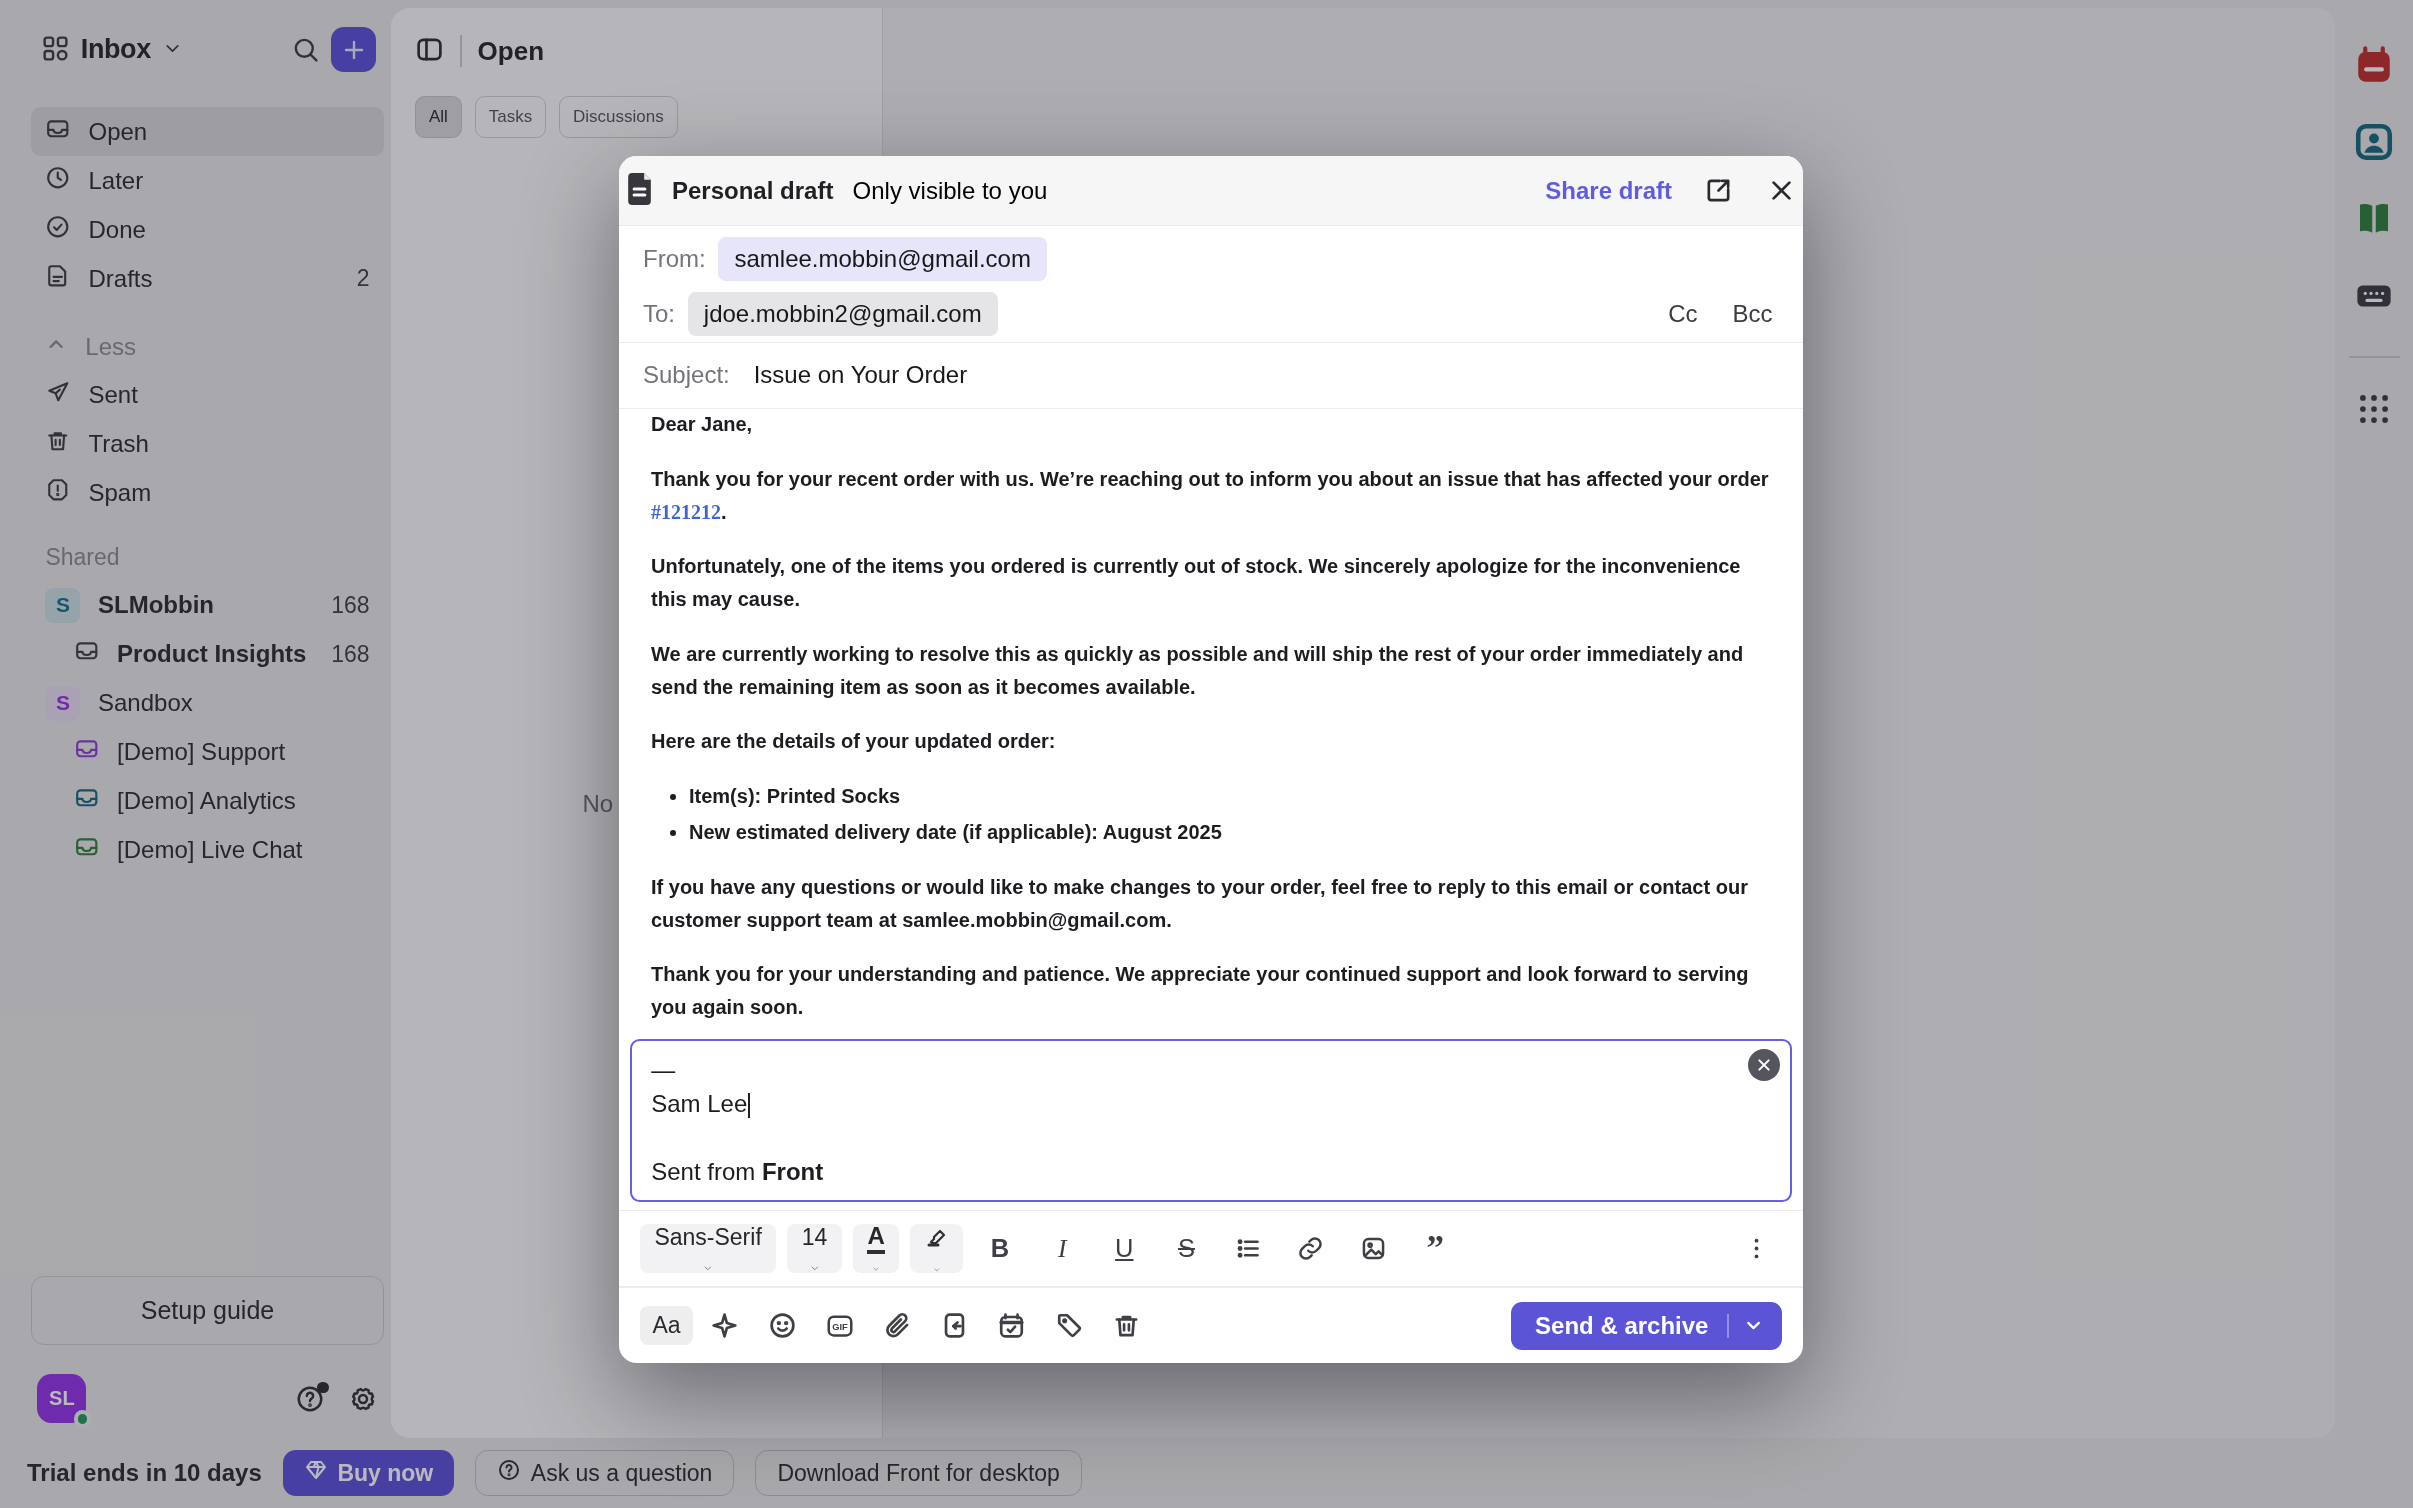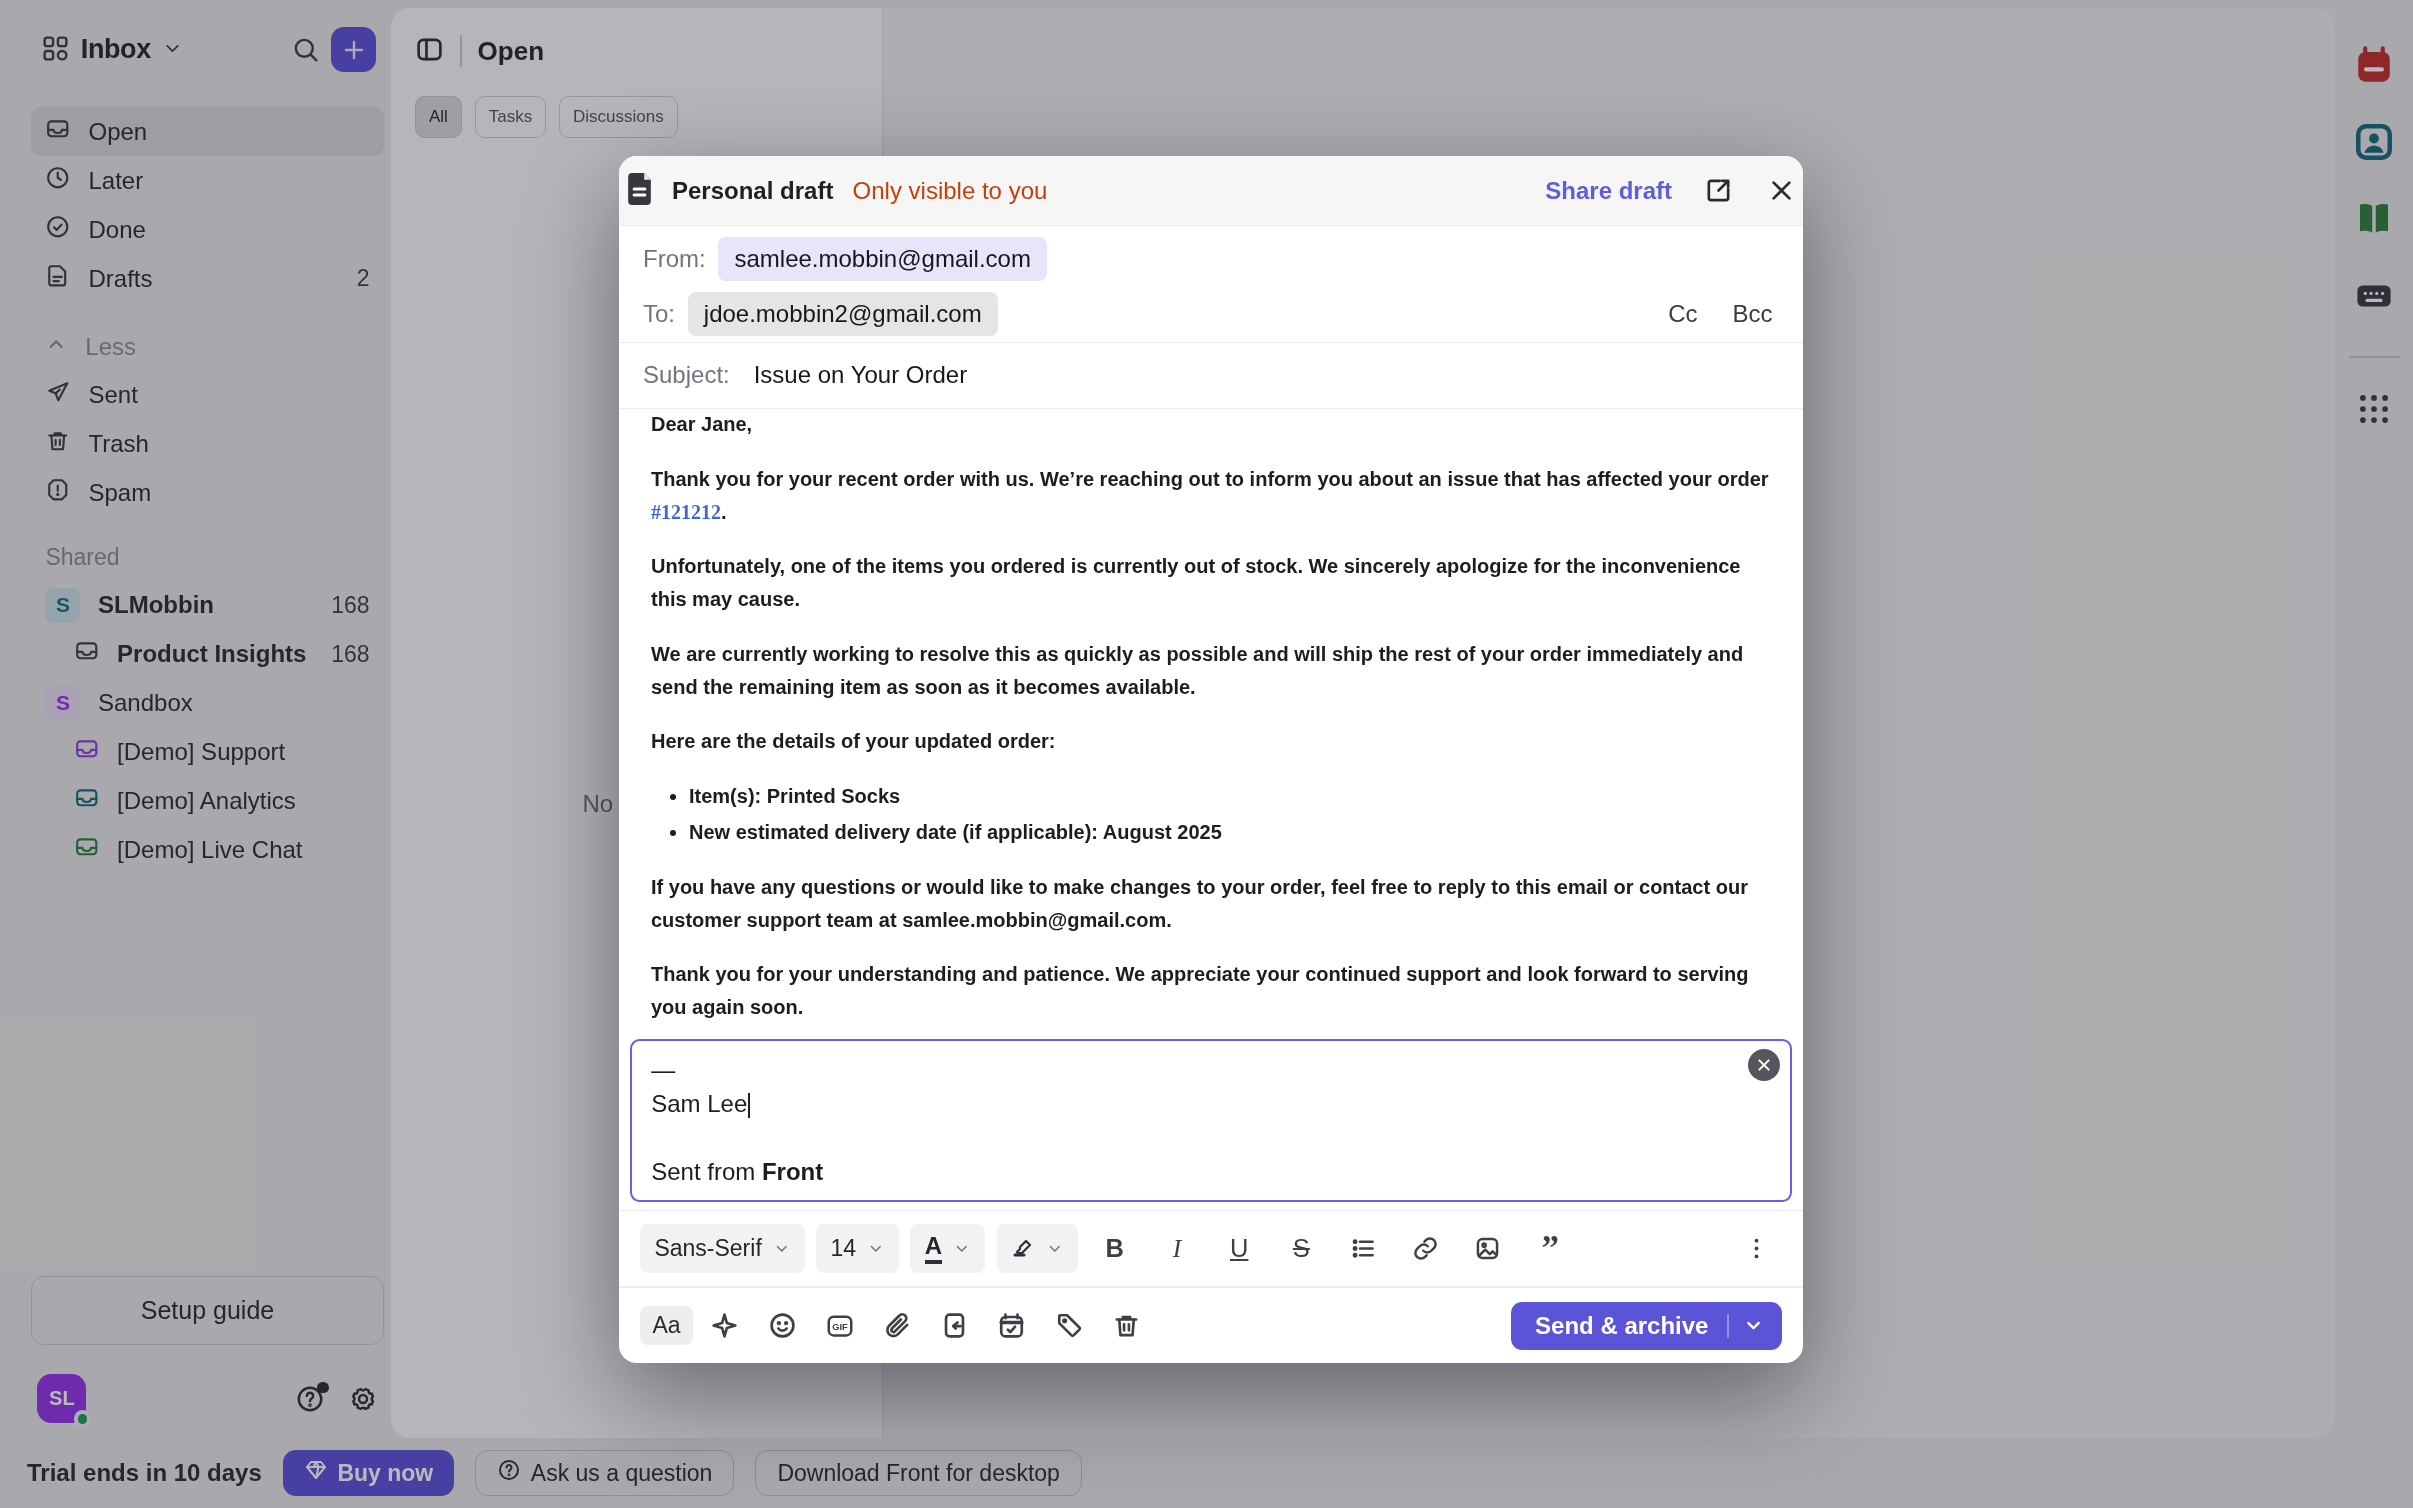--- a/index.html
+++ b/index.html
@@ -58,21 +58,21 @@
   .status-bar { position:absolute; left:0; right:0; bottom:0; height:70px; display:flex; align-items:center; padding:0 27px; gap:21px; }
   .trial-text { font-size:24px; font-weight:700; color:#2b2b31; }
   .buy-btn { height:46px; padding:16px 21px; border:none; border-radius:12.8px; background:#5b51d8; color:#fff; font-size:23px; font-weight:600; display:flex; align-items:center; gap:9.6px; font-family:inherit; cursor:pointer; }
   .bar-btn { height:46px; padding:0 21px; border:1.6px solid #bdbdc4; border-radius:12.8px; background:transparent; color:#2b2b31; font-size:23px; display:flex; align-items:center; gap:9.6px; font-family:inherit; cursor:pointer; }
 
   
   .scrim { position:absolute; inset:0; background:rgba(28,28,35,0.30); z-index:40; }
   .modal { position:absolute; left:619px; top:156px; width:1184px; height:1207px; background:#ffffff; border-radius:17.6px; z-index:50; box-shadow:0 32px 96px rgba(10,10,20,0.45); display:flex; flex-direction:column; overflow:hidden; }
   .m-header { height:70px; flex:0 0 70px; background:#f6f6f7; border-bottom:1.6px solid #eaeaec; display:flex; align-items:center; padding:0 8px; gap:16px; }
   .m-title { font-size:24px; font-weight:700; color:#1f1f24; }
-  .m-subtitle { font-size:24px; color:#c2410c; margin-left:3.2px;text-align:center; }
+  .m-subtitle { font-size:24px; color:#000000; margin-left:3.2px;text-align:center; }
   .m-share { margin-left:auto; background:none; border:none; color:#5f5ce0; font-size:24px; font-weight:600; font-family:inherit; cursor:pointer; }
   .m-row { display:flex; align-items:center; padding:0 24px; }
   .m-from { height:56px; margin-top:4.8px; }
   .m-to { height:56px; }
   .f-label { font-size:24px; color:#74747d; margin-right:12.8px; }
   .pill { font-size:24px; color:#18181b; padding:8px 16px; border-radius:8px; }
   .pill-indigo { background:#e6e5fa; }
   .pill-gray { background:#e5e5e7; }
   .ccbcc { margin-left:auto; display:flex; gap:35px; padding-right:6.4px; }
   .ccbcc span { font-size:24px; color:#3b3b42; cursor:pointer; }
@@ -83,21 +83,21 @@
   .m-body p { margin:0 0 21.5px 0; }
   .m-body p:first-child { margin-top:-5.6px; }
   .m-body ul { margin:0 0 21.5px 0; padding-left:38px; }
   .m-body li { margin:3.2px 0; }
   .order-link { color:#3e66d3; font-family:"Liberation Serif", serif; }
   .sig-box { flex:0 0 160px; margin:0 11.2px 8px 11.2px; border:2.4px solid #695fe6; border-radius:9.6px; padding:11.2px 19px; position:relative; font-size:24px; line-height:34px; color:#1c1c21; }
   .sig-line { min-height:34px; }
   .caret { display:inline-block; width:1.6px; height:25.5px; background:#1f1f24; vertical-align:middle; margin-left:0.8px; }
   .sig-close { position:absolute; top:8px; right:9.6px; width:32px; height:32px; border-radius:50%; background:#55555e; color:#fff; border:none; font-size:17.6px; display:flex; align-items:center; justify-content:center; cursor:pointer; }
   .m-toolbar { flex:0 0 75px; display:flex; align-items:center; padding:0 21px; gap:11.2px; }
-  .tb-pill { height:49px; background:#f2f2f4; border:none; border-radius:8px; display:flex; align-items:center; gap:11.2px; padding:0 14.4px; font-size:23px; color:#26262b; font-family:inherit; cursor:pointer; }
+  .tb-pill { height:49px; background:#f2f2f4; border:none; border-radius:8px; display:flex; align-items:center; gap:11.2px; padding:0 14.4px; font-size:23px; color:#26262b; font-family:inherit; cursor:pointer;flex-direction:column; }
   .tb-btn { background:none; border:none; width:51px; height:49px; display:flex; align-items:center; justify-content:center; font-family:inherit; cursor:pointer; color:#3f3f46; }
   .glyph { font-size:25.5px; color:#3f3f46; }
   .g-bold { font-weight:800; }
   .g-italic { font-style:italic; font-family:"Liberation Serif", serif; }
   .g-under { text-decoration:underline; }
   .g-strike { text-decoration:line-through; }
   .g-quote { font-size:35px; line-height:16px; font-family:"Liberation Serif", serif; font-weight:700; }
   .a-color { font-size:24px; font-weight:600; border-bottom:4.8px solid #2f2f36; line-height:1; padding-bottom:1.6px; }
   .m-actions { flex:0 0 75px; display:flex; align-items:center; padding:0 21px; gap:6.4px; }
   .aa-pill { height:39px; width:53px; background:#eeeeef; border:none; border-radius:8px; font-size:23px; color:#2b2b31; font-family:inherit; cursor:pointer; }

